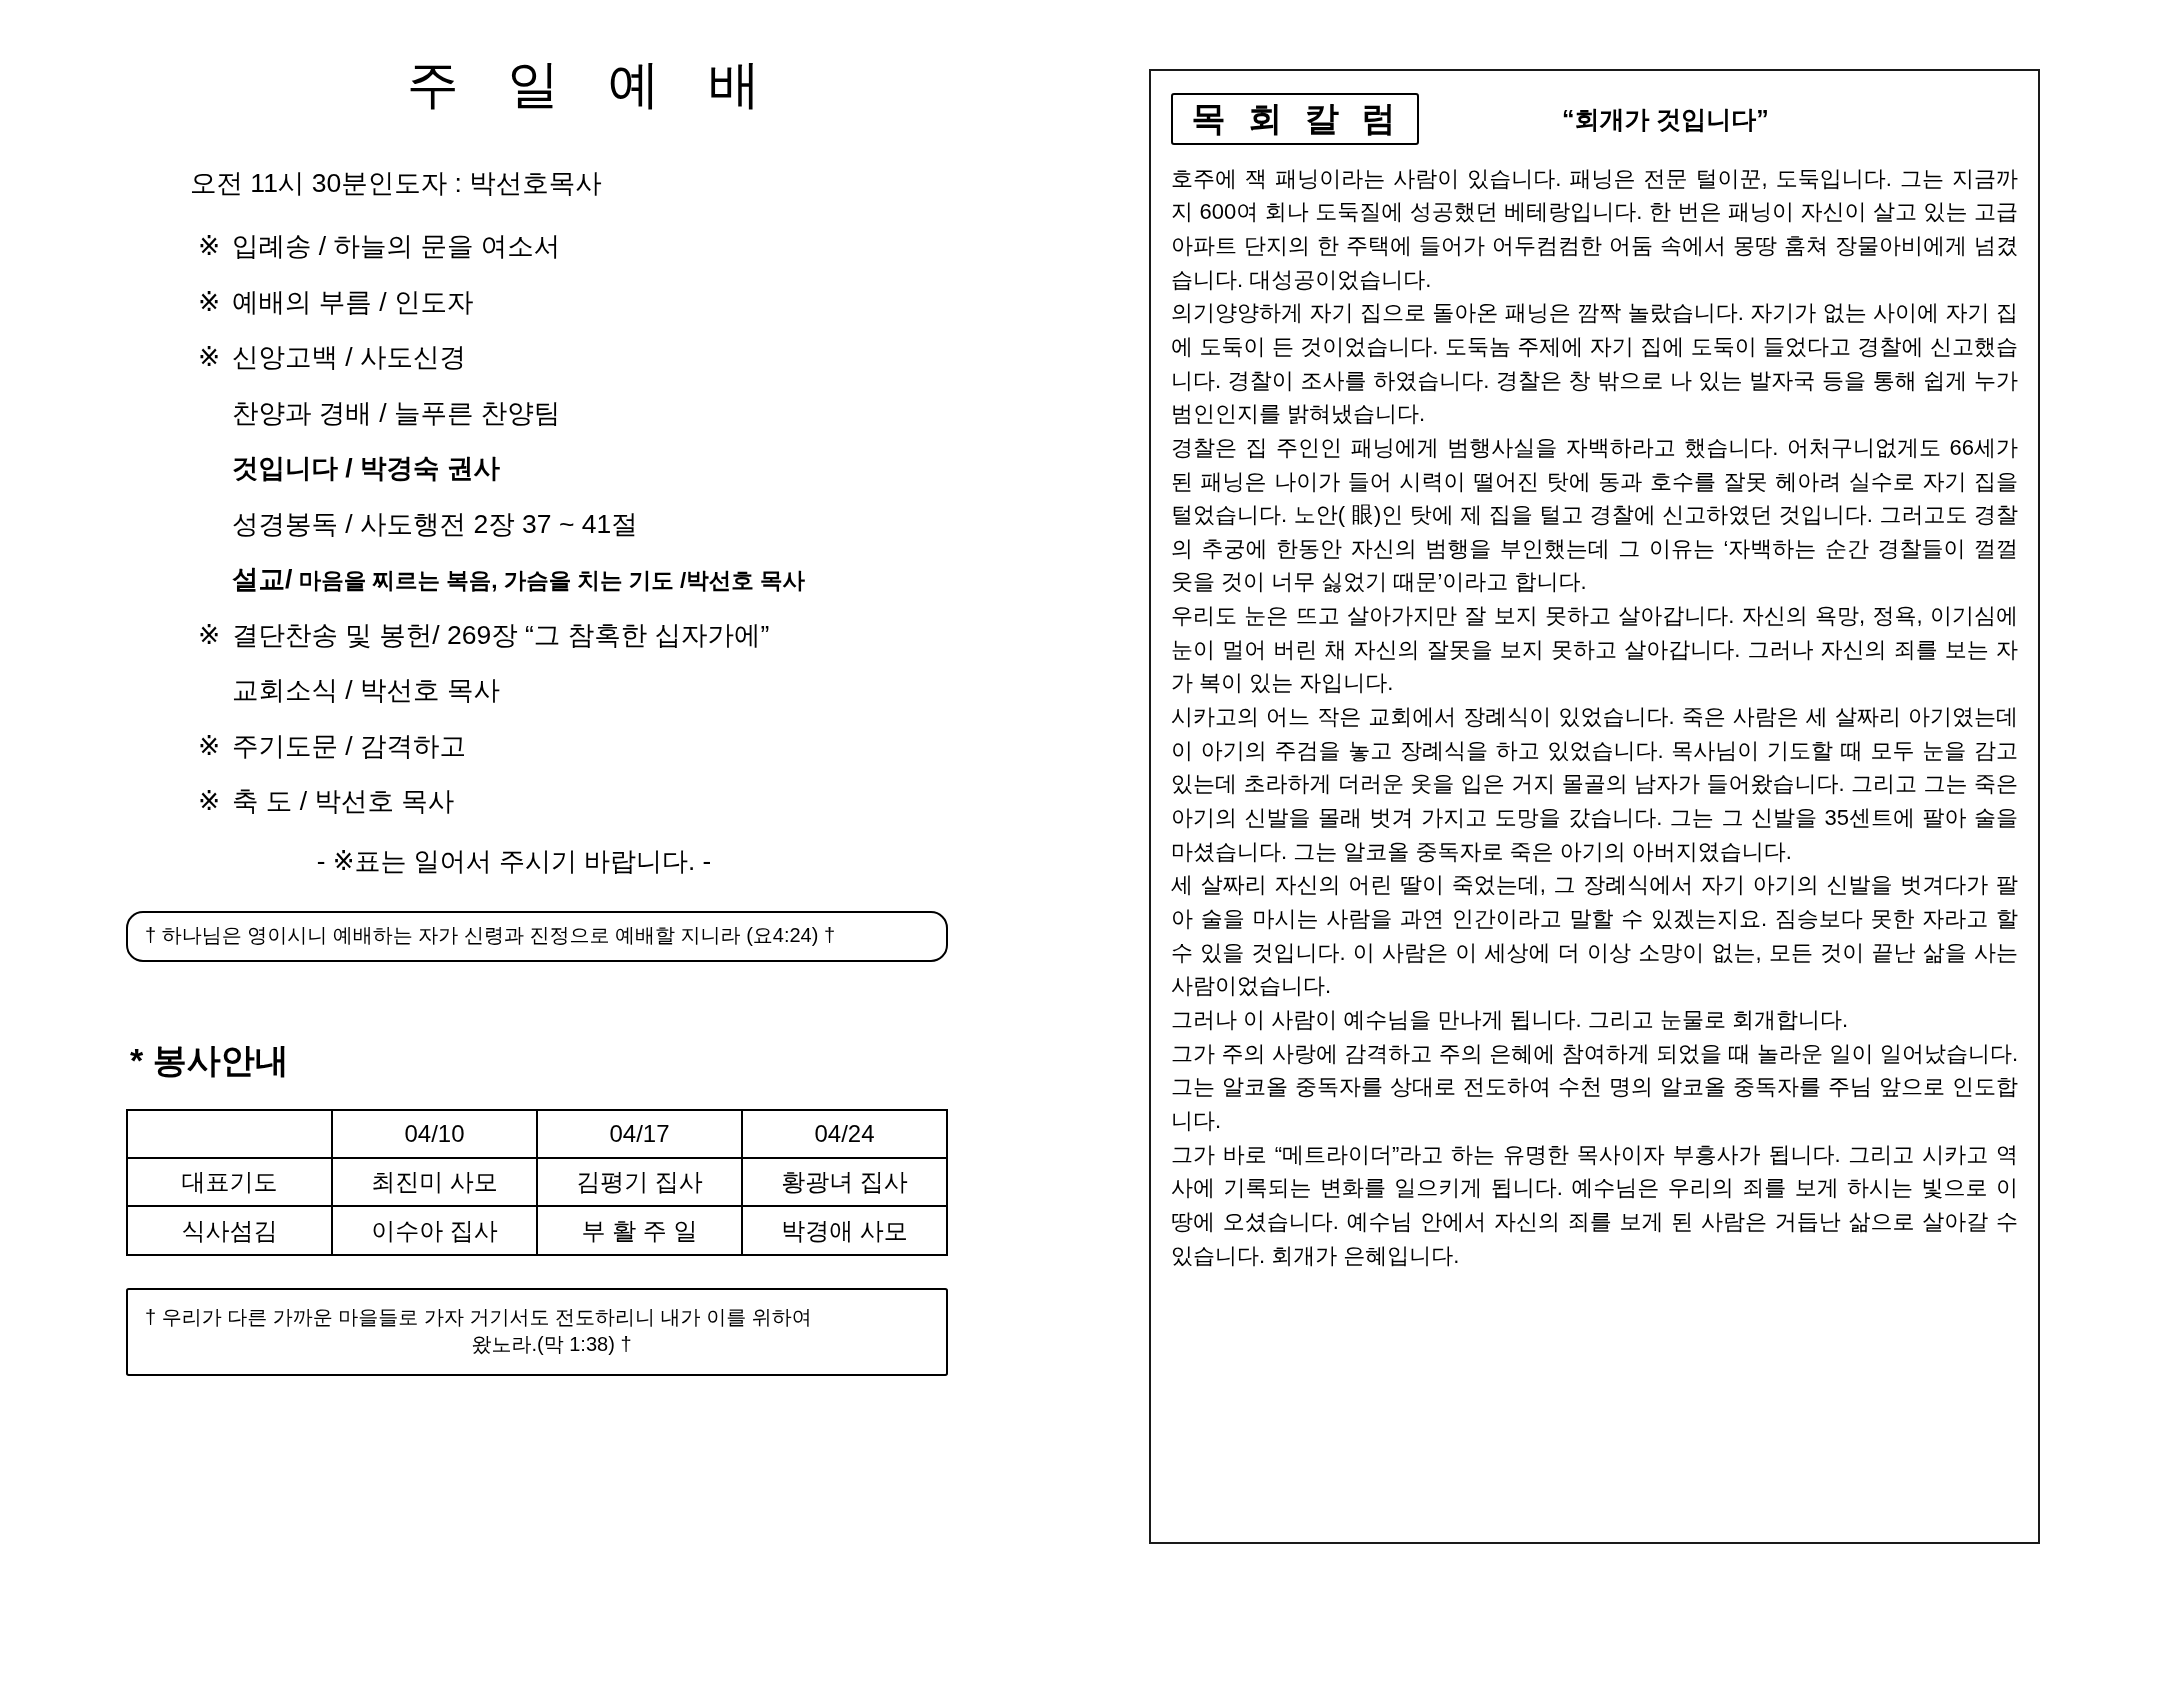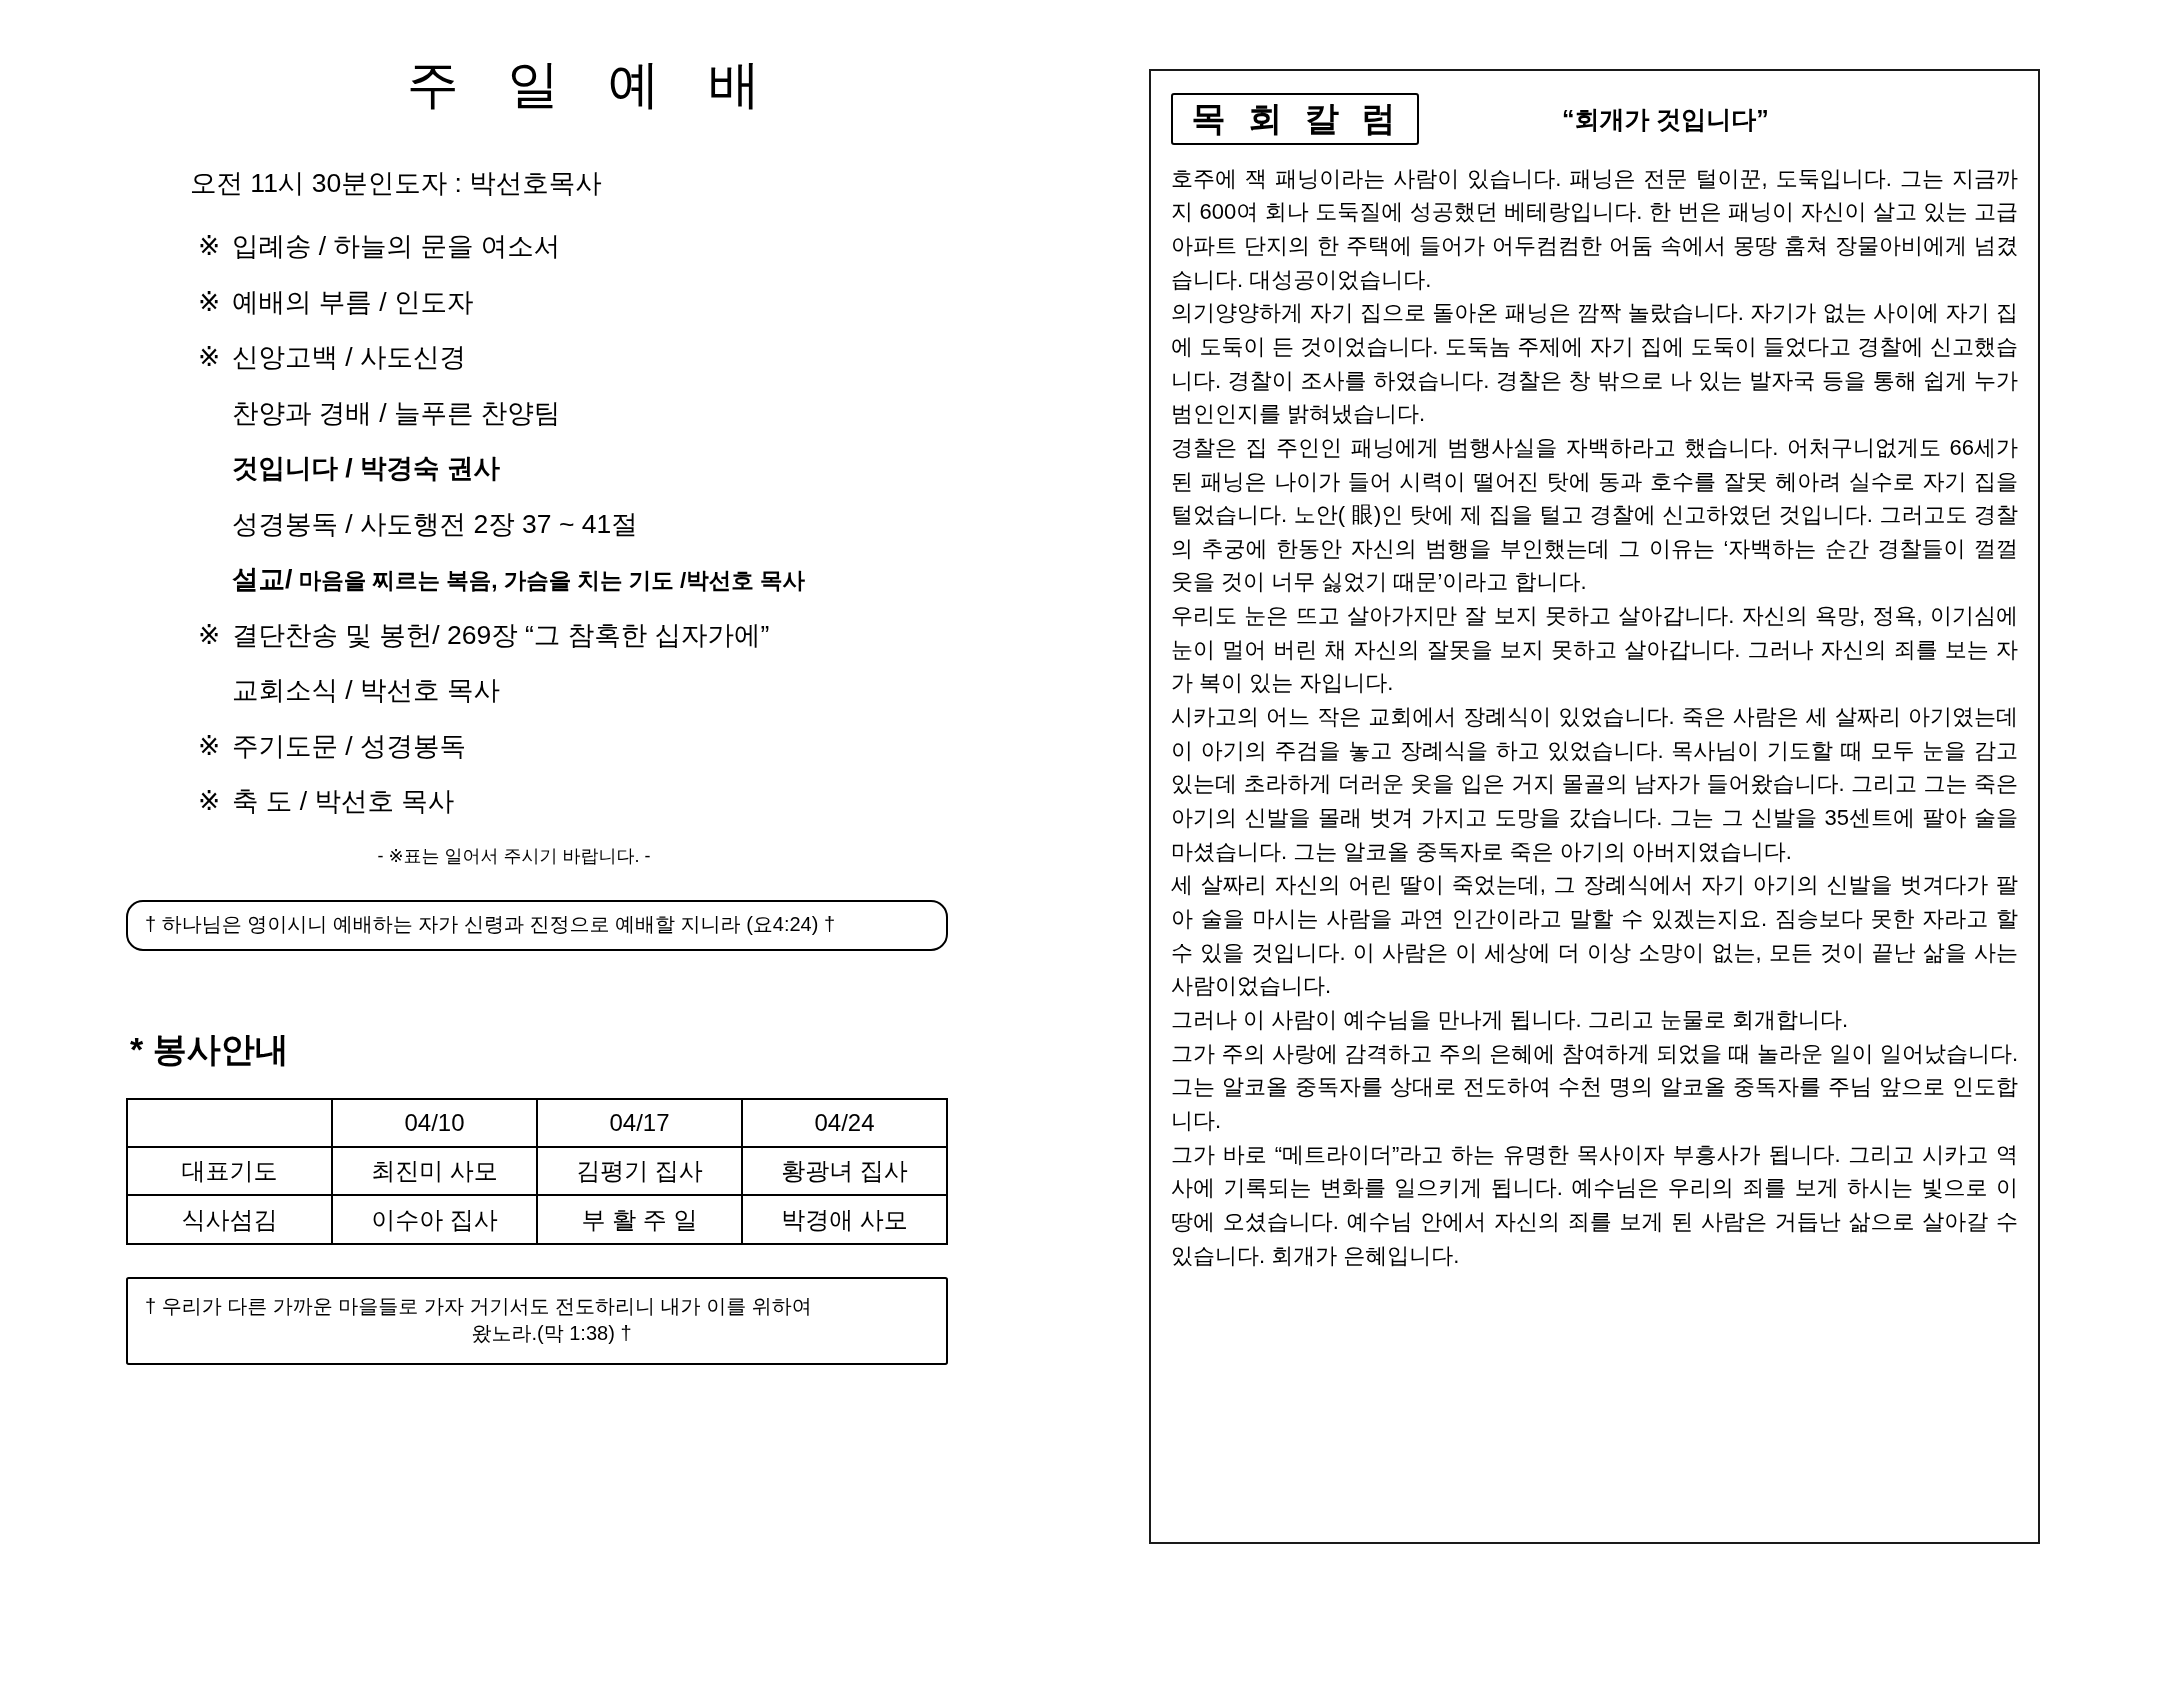--- a/index.html
+++ b/index.html
@@ -71,21 +71,21 @@
   .order-item.bold {
     font-weight: bold;
   }
   .order-item.smaller-tail .tail {
     font-size: 22.5px;
   }
 
   .standing-note {
     margin-top: 14.6px;
     text-align: center;
-    font-size: 18px;
+    font-size: 26px;
     padding-right: 139px;
   }
 
   
   .scripture-box {
     margin-top: 32px;
     border: 2px solid #000;
     border-radius: 17px;
     padding: 9.3px 17px 10.6px 17px;
     font-size: 20px;
@@ -225,21 +225,21 @@
       <div class="order-item">
         <span class="mark">※</span><span>결단찬송 및 봉헌/ 269장 “그 참혹한 십자가에”</span>
       </div>
 
 
       <div class="order-item no-mark">
         <span class="mark"></span><span>교회소식 / 박선호 목사</span>
       </div>
 
       <div class="order-item">
-        <span class="mark">※</span><span>주기도문 / 성경봉독</span>
+        <span class="mark">※</span><span>주기도문 / 감격하고</span>
       </div>
 
       <div class="order-item">
         <span class="mark">※</span><span>축 도 / 박선호 목사</span>
       </div>
 
     </div>
 
     <div class="standing-note">- ※표는 일어서 주시기 바랍니다. -</div>
 

